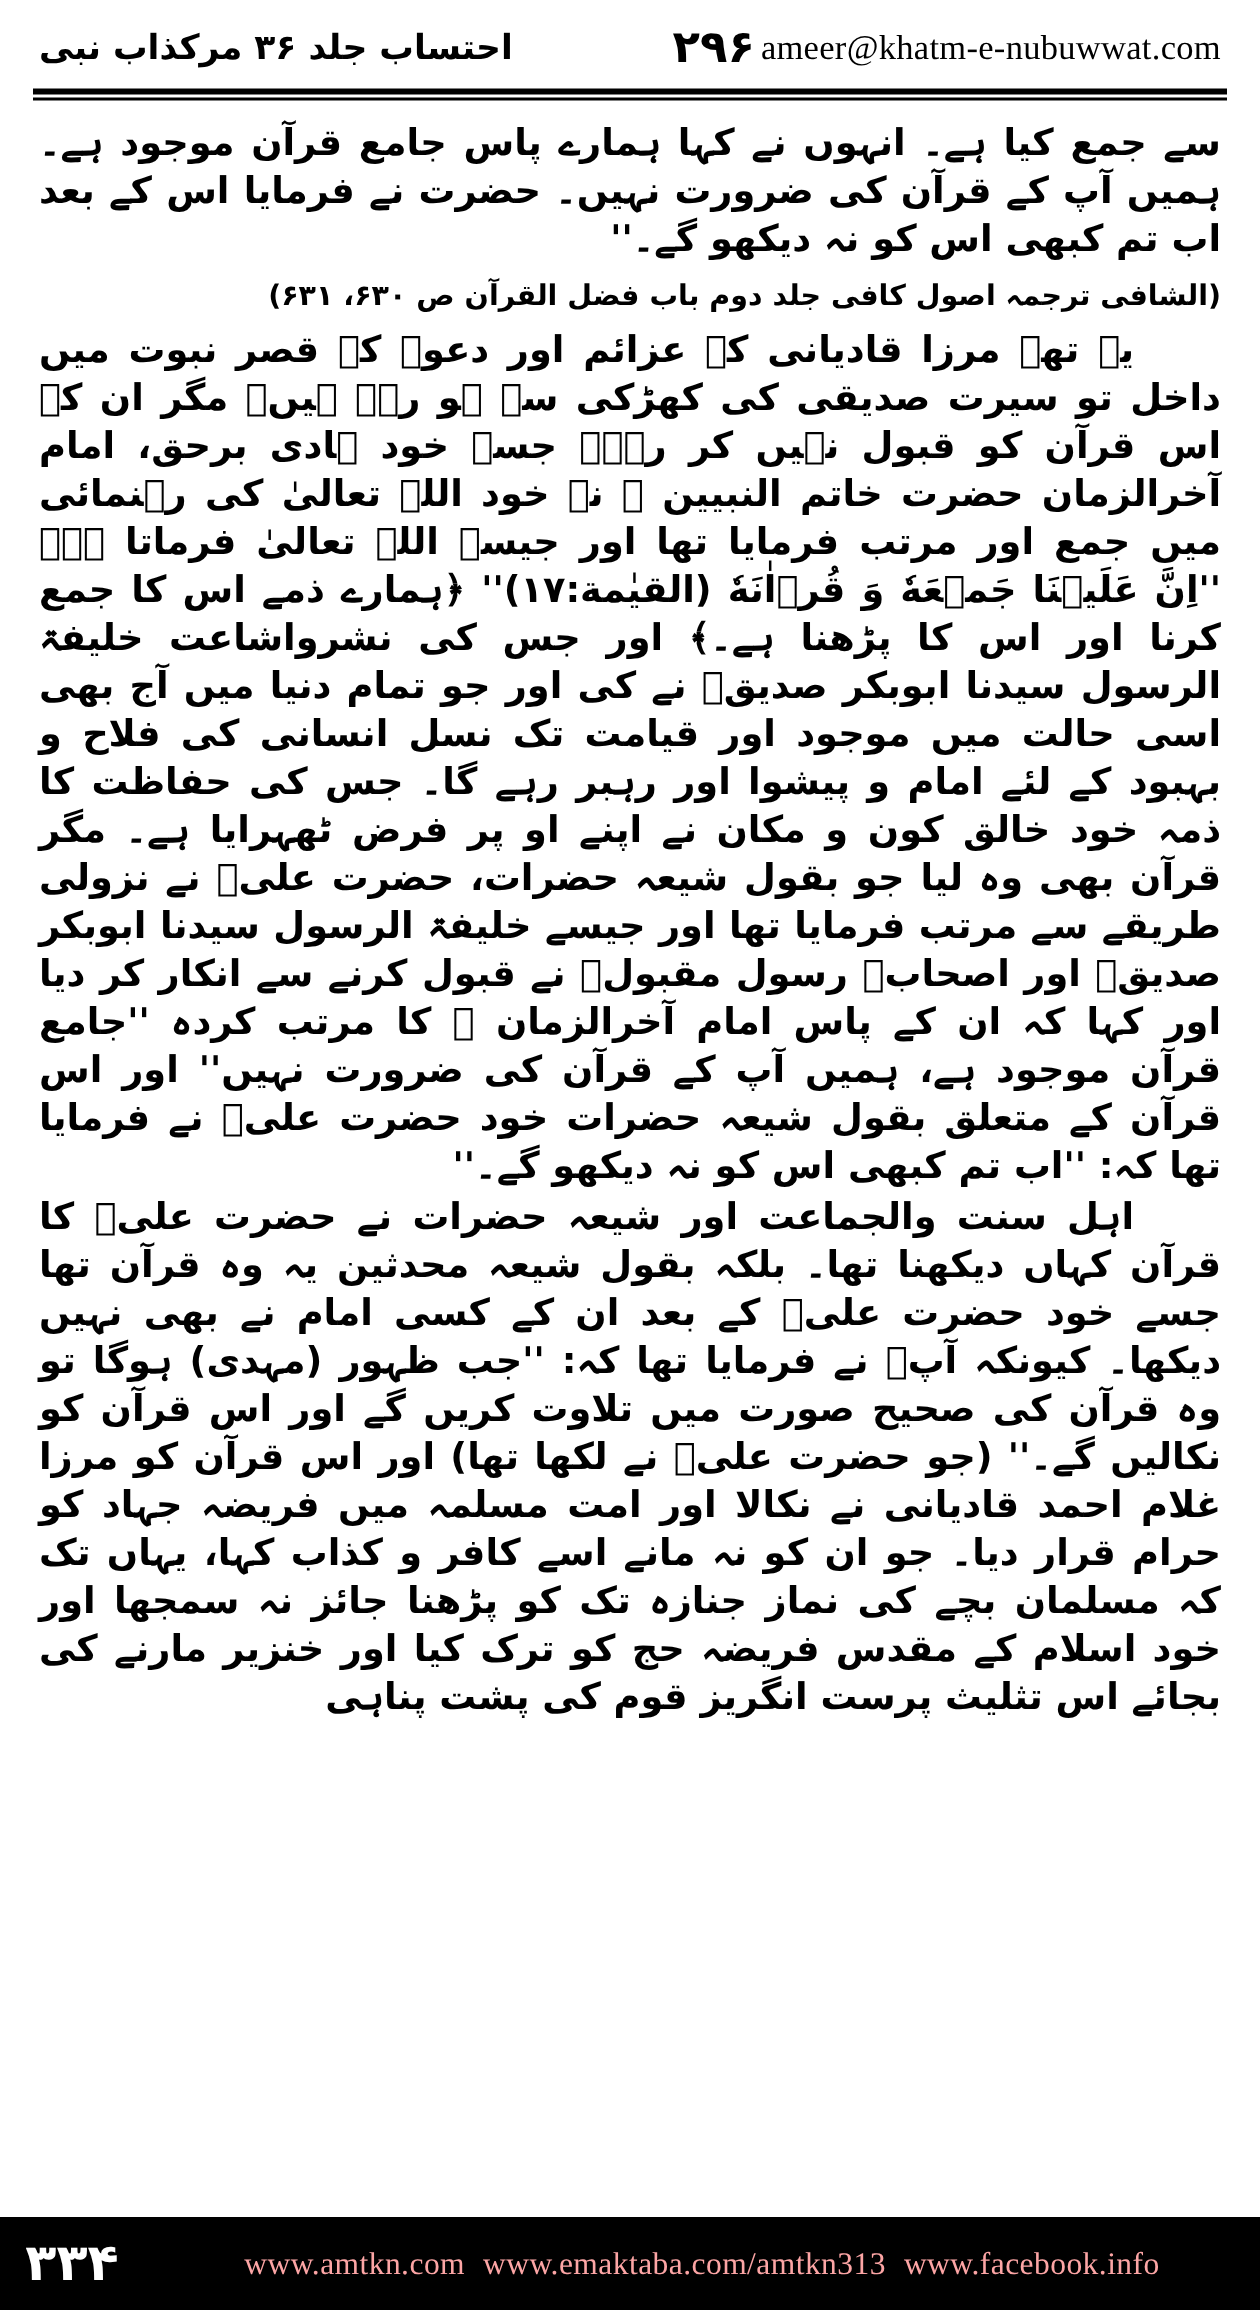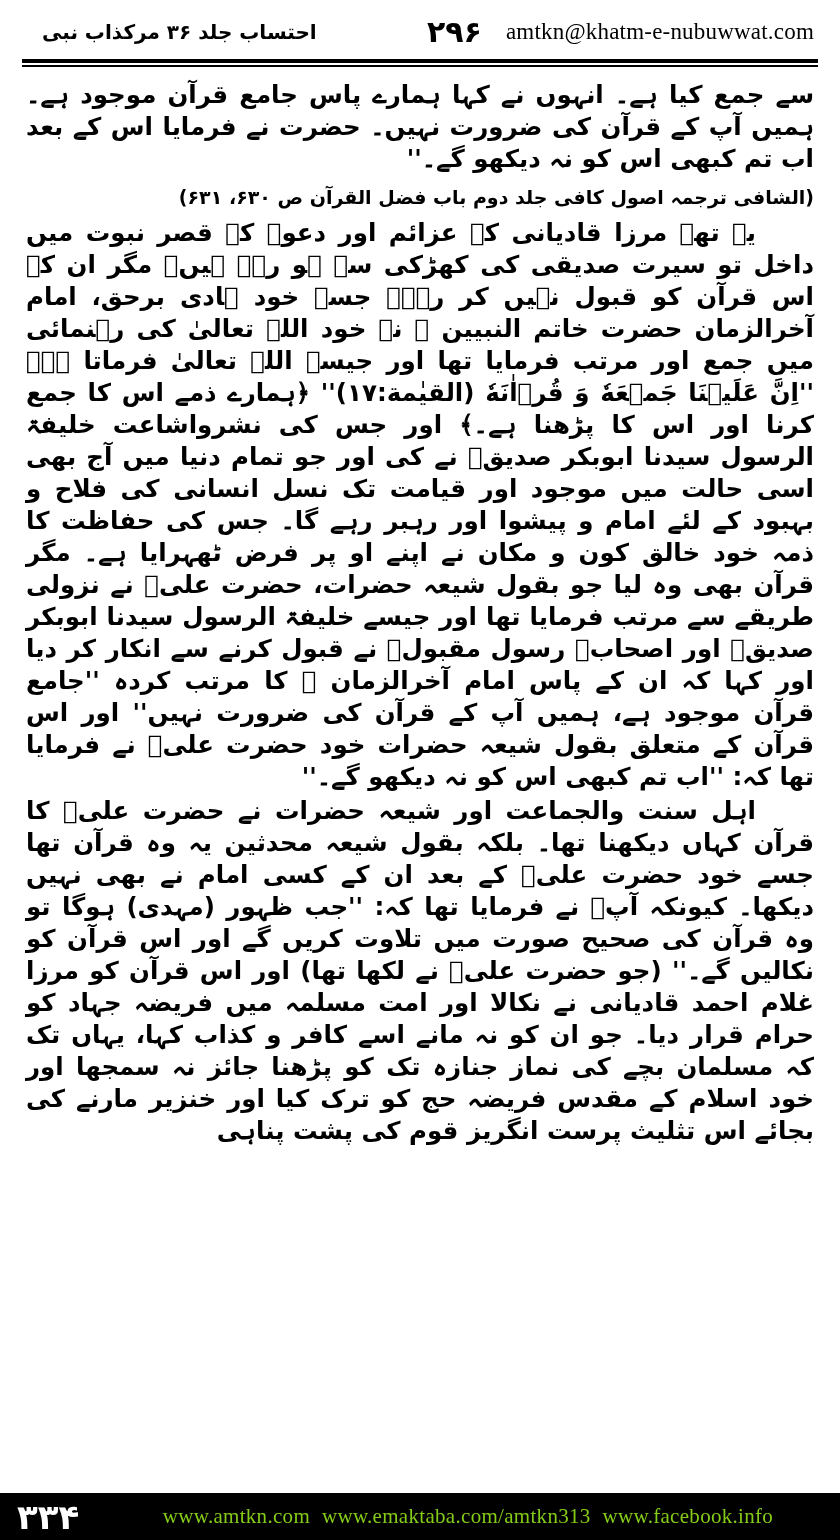--- a/index.html
+++ b/index.html
@@ -27,32 +27,31 @@
   .header {
     display: flex;
     flex-direction: row-reverse;
     align-items: center;
     justify-content: space-between;
     padding: 14px 26px 4px 26px;
     box-sizing: border-box;
   }
   .header-right {
     font-family: "DejaVu Sans", sans-serif;
-    font-size: 20px;
+    font-size: 23px;
     font-weight: bold;
     letter-spacing: 0.5px;
     white-space: nowrap;
     direction: rtl;
-    margin-left: 16px;
   }
   .header-left {
     display: flex;
     flex-direction: row-reverse;
     align-items: center;
-    gap: 24px;
+    gap: 4px;
   }
   .page-num {
     font-size: 30px;
     font-weight: bold;
     font-family: "DejaVu Sans", sans-serif;
     direction: rtl;
   }
   .email {
     font-size: 23px;
     font-family: "Liberation Serif", serif;
@@ -96,41 +95,41 @@
     margin: 0;
     direction: rtl;
   }
 
   
   .footer {
     position: absolute;
     left: 0;
     bottom: 0;
     width: 840px;
-    height: 47px;
+    height: 62px;
     display: flex;
     flex-direction: row-reverse;
     align-items: stretch;
     margin-top: 16px;
   }
   .footer-page {
     width: 96px;
     background: #000;
     color: #fff;
     display: flex;
     align-items: center;
     justify-content: center;
     font-size: 34px;
     font-weight: bold;
     font-family: "DejaVu Sans", sans-serif;
   }
   .footer-bar {
     flex: 1;
     background: #000;
-    color: #84cc16;
+    color: #fca5a5;
     display: flex;
     align-items: center;
     justify-content: center;
     font-family: "Liberation Serif", serif;
     font-size: 21px;
     letter-spacing: 0.3px;
     direction: ltr;
   }
   .footer-sep {
     display: inline-block;
@@ -139,21 +138,21 @@
 </style>
 </head>
 <body>
 
 <div class="page">
 
   <div class="header">
     <div class="header-right">احتساب جلد ۳۶ مرکذاب نبی</div>
     <div class="header-left">
       <div class="page-num">۲۹۶</div>
-      <div class="email">amtkn@khatm-e-nubuwwat.com</div>
+      <div class="email">ameer@khatm-e-nubuwwat.com</div>
     </div>
   </div>
 
   <div class="rule"></div>
   <div class="rule thin"></div>
 
   <div class="body">
 
     <p class="para">سے جمع کیا ہے۔ انہوں نے کہا ہمارے پاس جامع قرآن موجود ہے۔ ہمیں آپ کے قرآن کی ضرورت نہیں۔ حضرت نے فرمایا اس کے بعد اب تم کبھی اس کو نہ دیکھو گے۔''</p>
 

